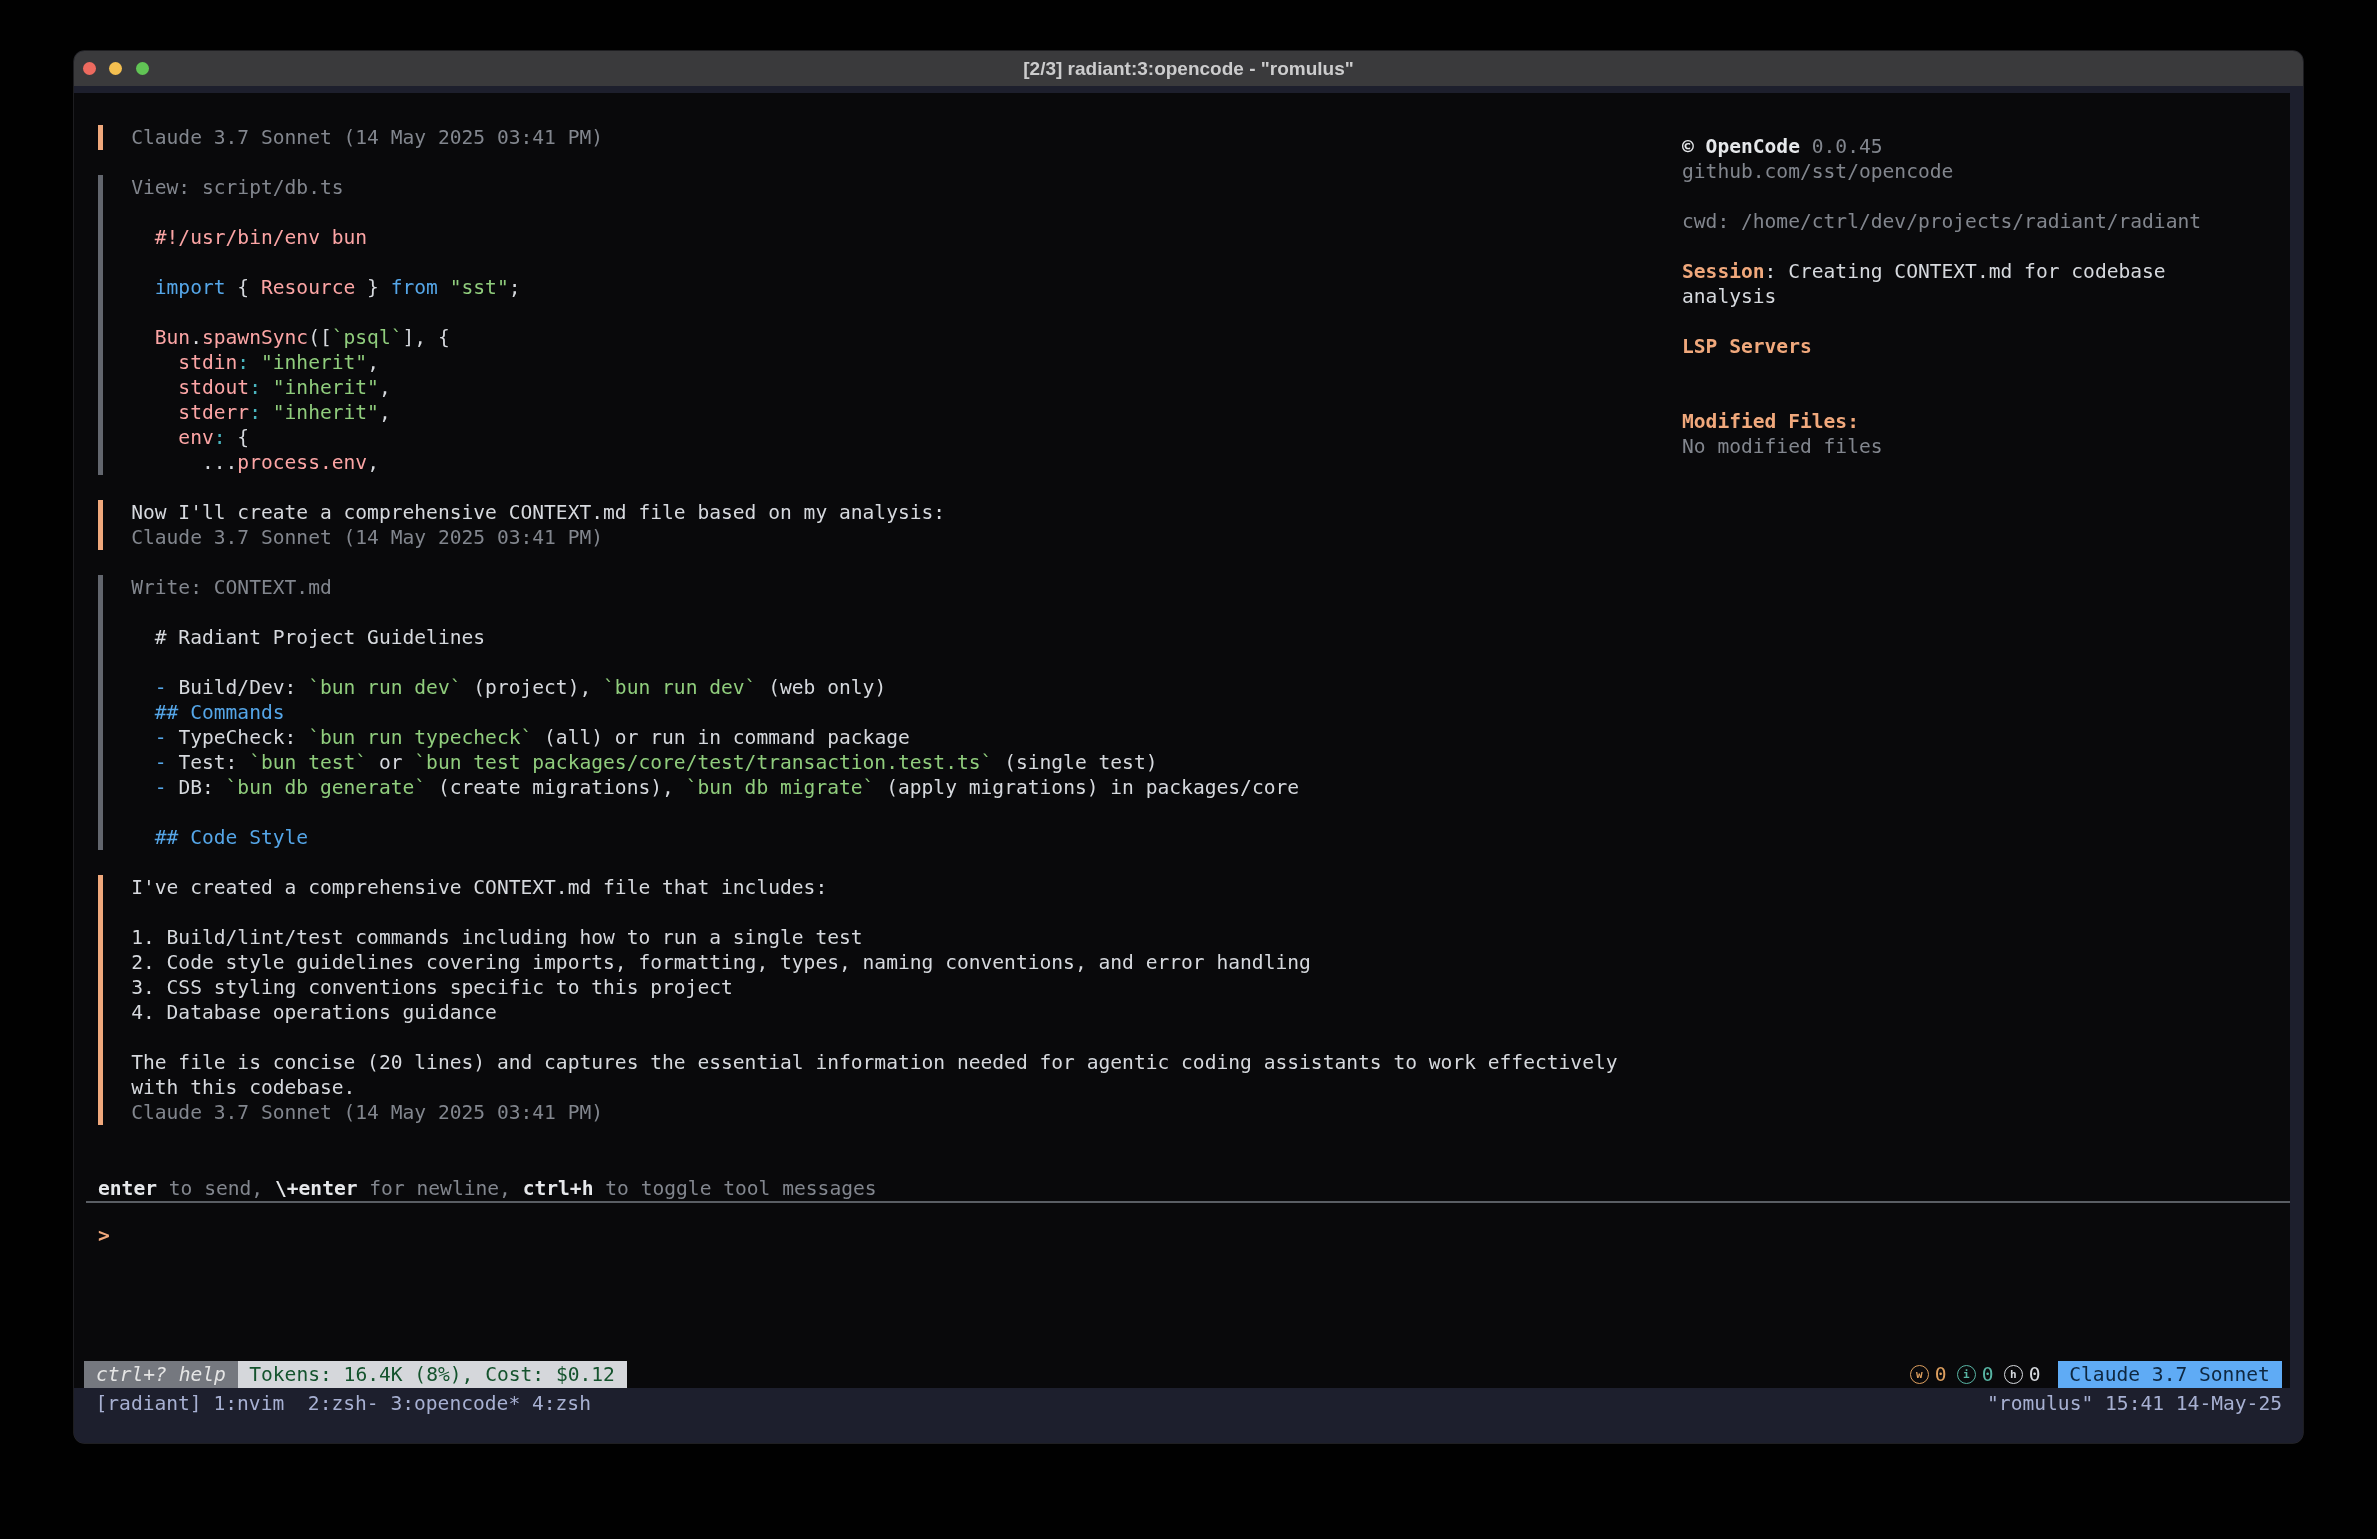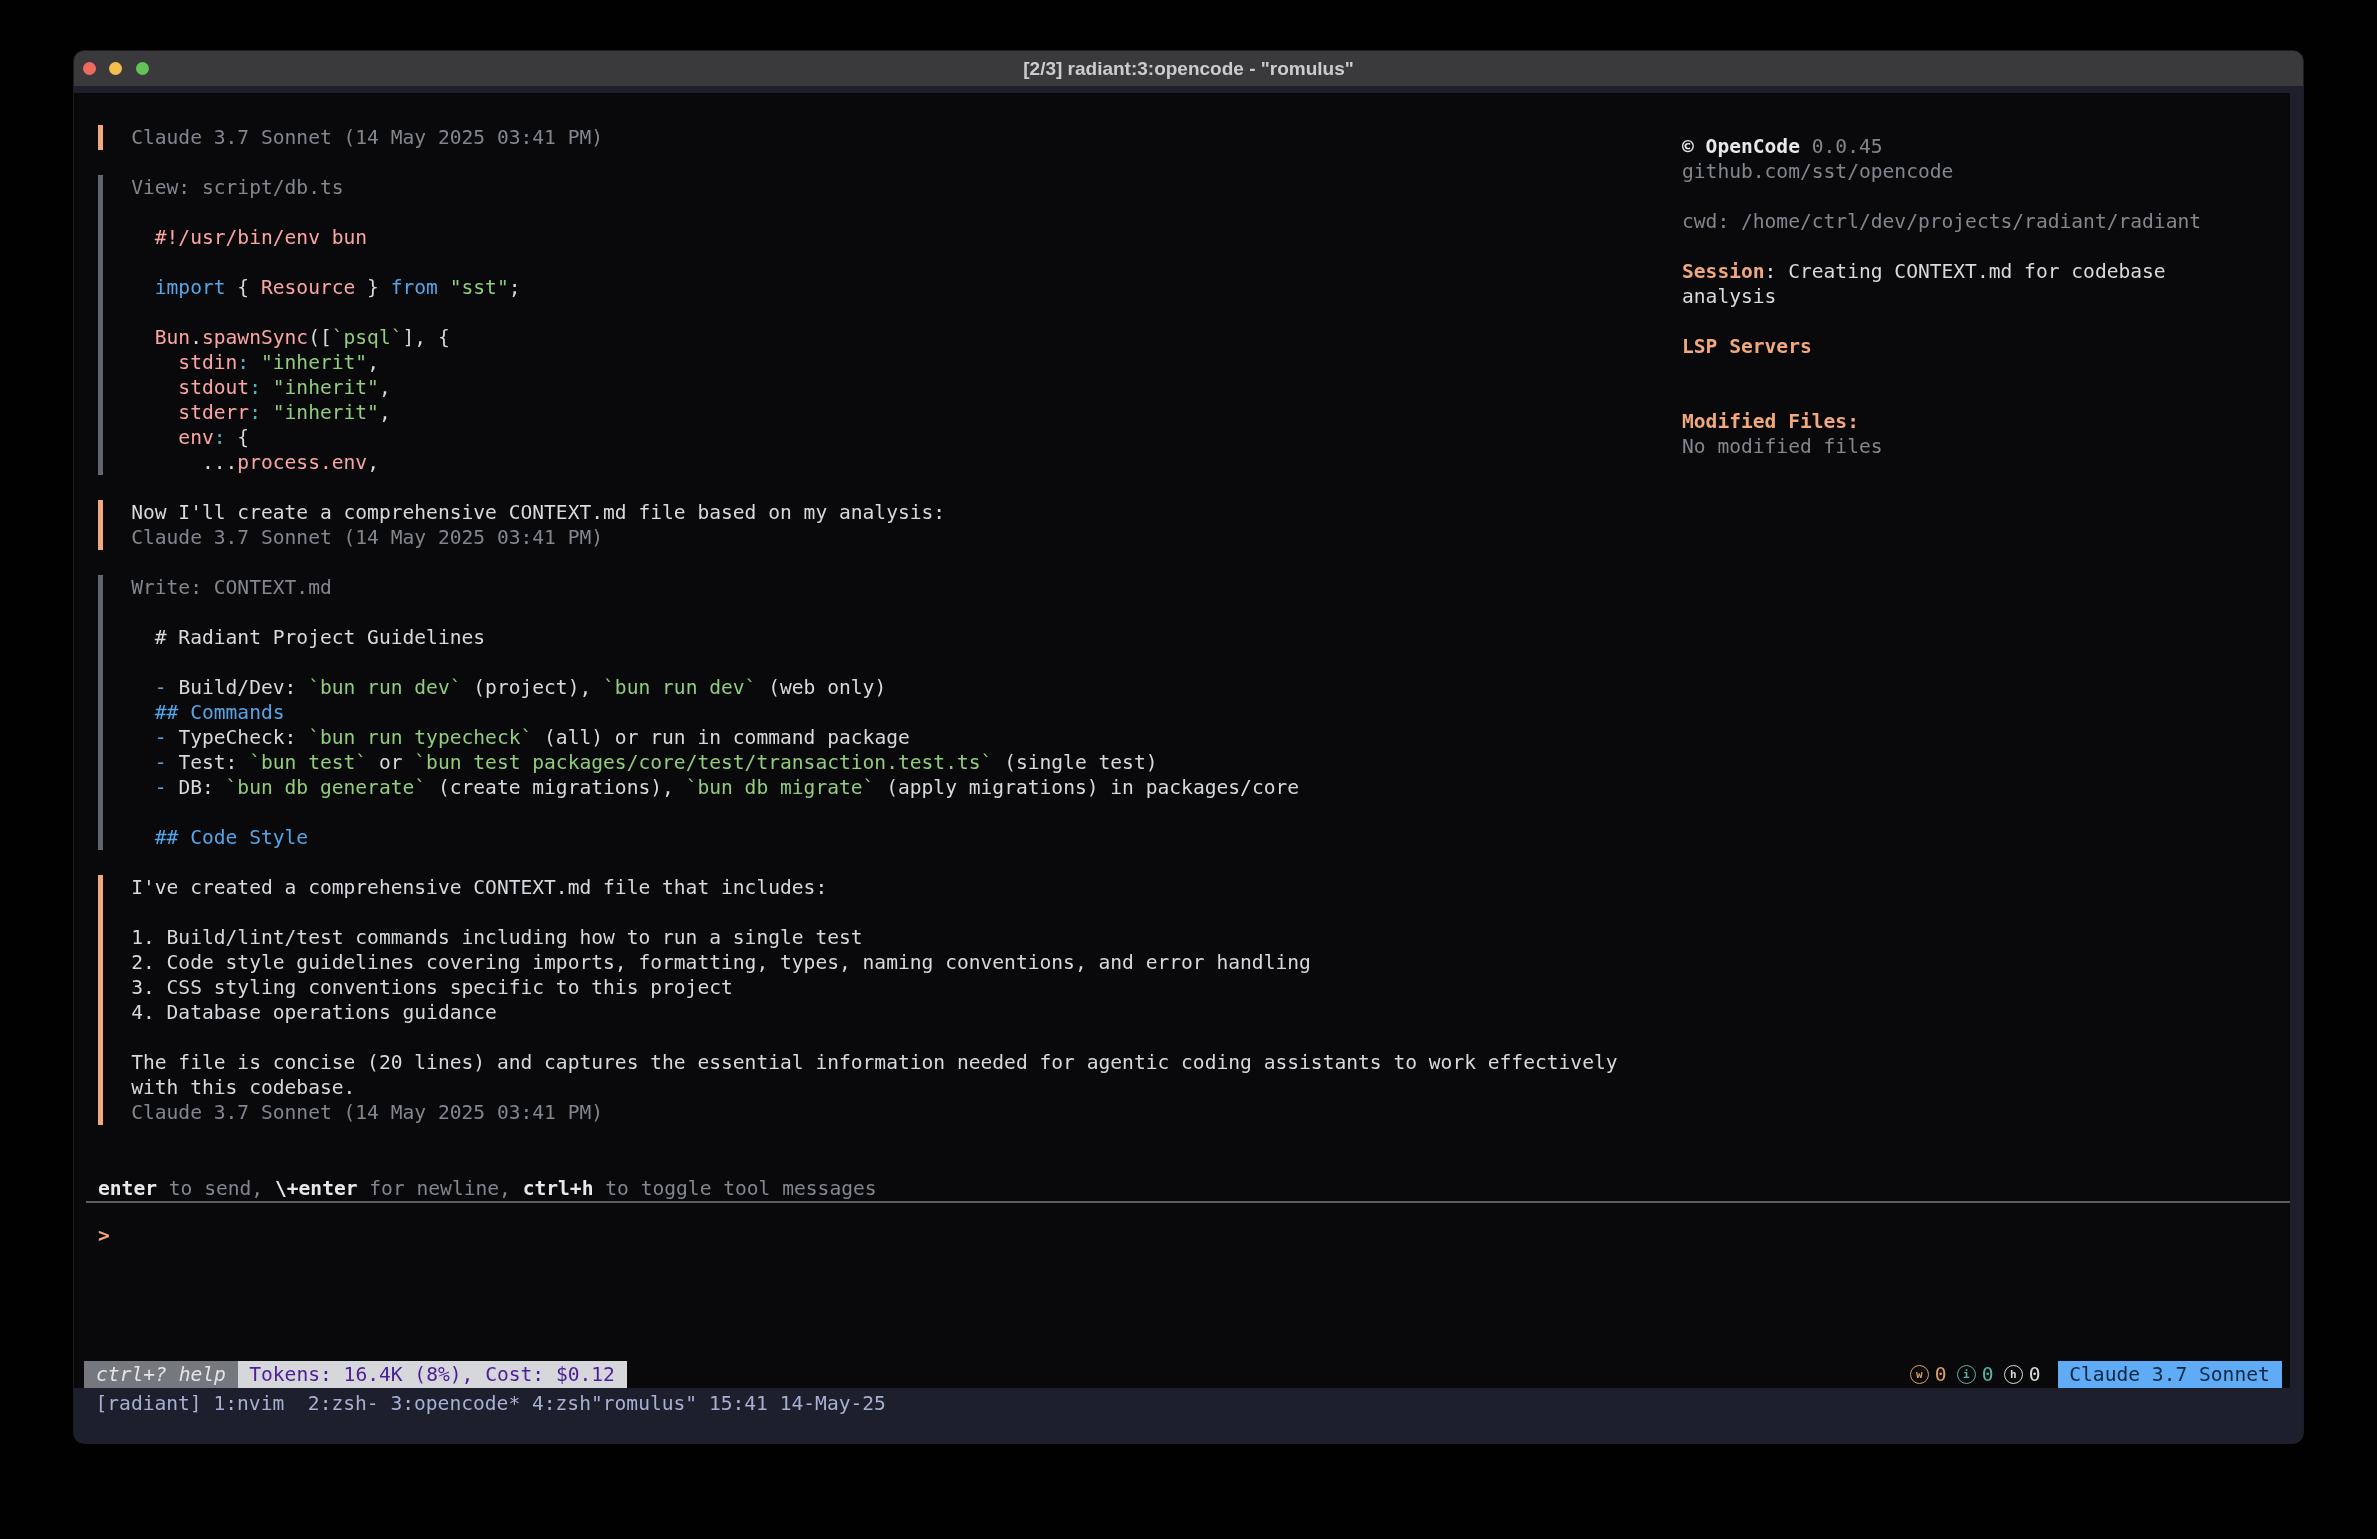--- a/index.html
+++ b/index.html
@@ -46,34 +46,34 @@
   
   .helpline{margin:51px 0 0 24px;}
   .separator{height:2.6px;background:#5a5e64;margin:0 0 0 12.4px;width:2204px;}
   .promptline{margin:19.6px 0 0 24px;height:25px;line-height:25px;}
   .prompt-symbol{color:#f0a87c;font-weight:bold;}
   .tui-spacer{flex:1 1 auto;}
   
   .statusbar{flex:0 0 27px;display:flex;align-items:stretch;margin:0 8.5px 0 10.4px;}
   .chip{display:flex;align-items:center;height:27px;padding:0 11.7px;white-space:pre;}
   .chip-help{background:#75787f;color:#e5e5e5;font-style:italic;}
-  .chip-tokens{background:#d5d7db;color:#4c1d95;}
+  .chip-tokens{background:#d5d7db;color:#14532d;}
   .sb-spacer{flex:1 1 auto;}
   .diagnostics{display:flex;align-items:center;margin-right:17px;gap:10.4px;}
   .diag-item{display:flex;align-items:center;gap:5.9px;}
   .diag-circle{width:17px;height:17px;border-radius:50%;border:1.6px solid currentColor;
                display:inline-flex;align-items:center;justify-content:center;
                font-size:11px;font-weight:bold;line-height:1;}
   .diag-count{font-size:19.6px;}
   .diag-orange{color:#dd9f5f;}
   .diag-teal{color:#58b5a4;}
   .diag-white{color:#d6d9de;}
   .chip-model{background:#5fabf5;color:#0e2740;}
   
-  .tmuxbar{height:55px;background:#1d1f2d;display:flex;justify-content:flex-start;
+  .tmuxbar{height:55px;background:#1d1f2d;display:flex;justify-content:space-between;
            padding:3.9px 21px 0 21.5px;font-size:19.6px;color:#a7b0d2;box-sizing:border-box;}
   .tmux-left,.tmux-right{white-space:pre;line-height:25px;}
 </style>
 </head>
 <body>
 
 <div class="screen">
   <div class="window">
 
     <div class="titlebar">

